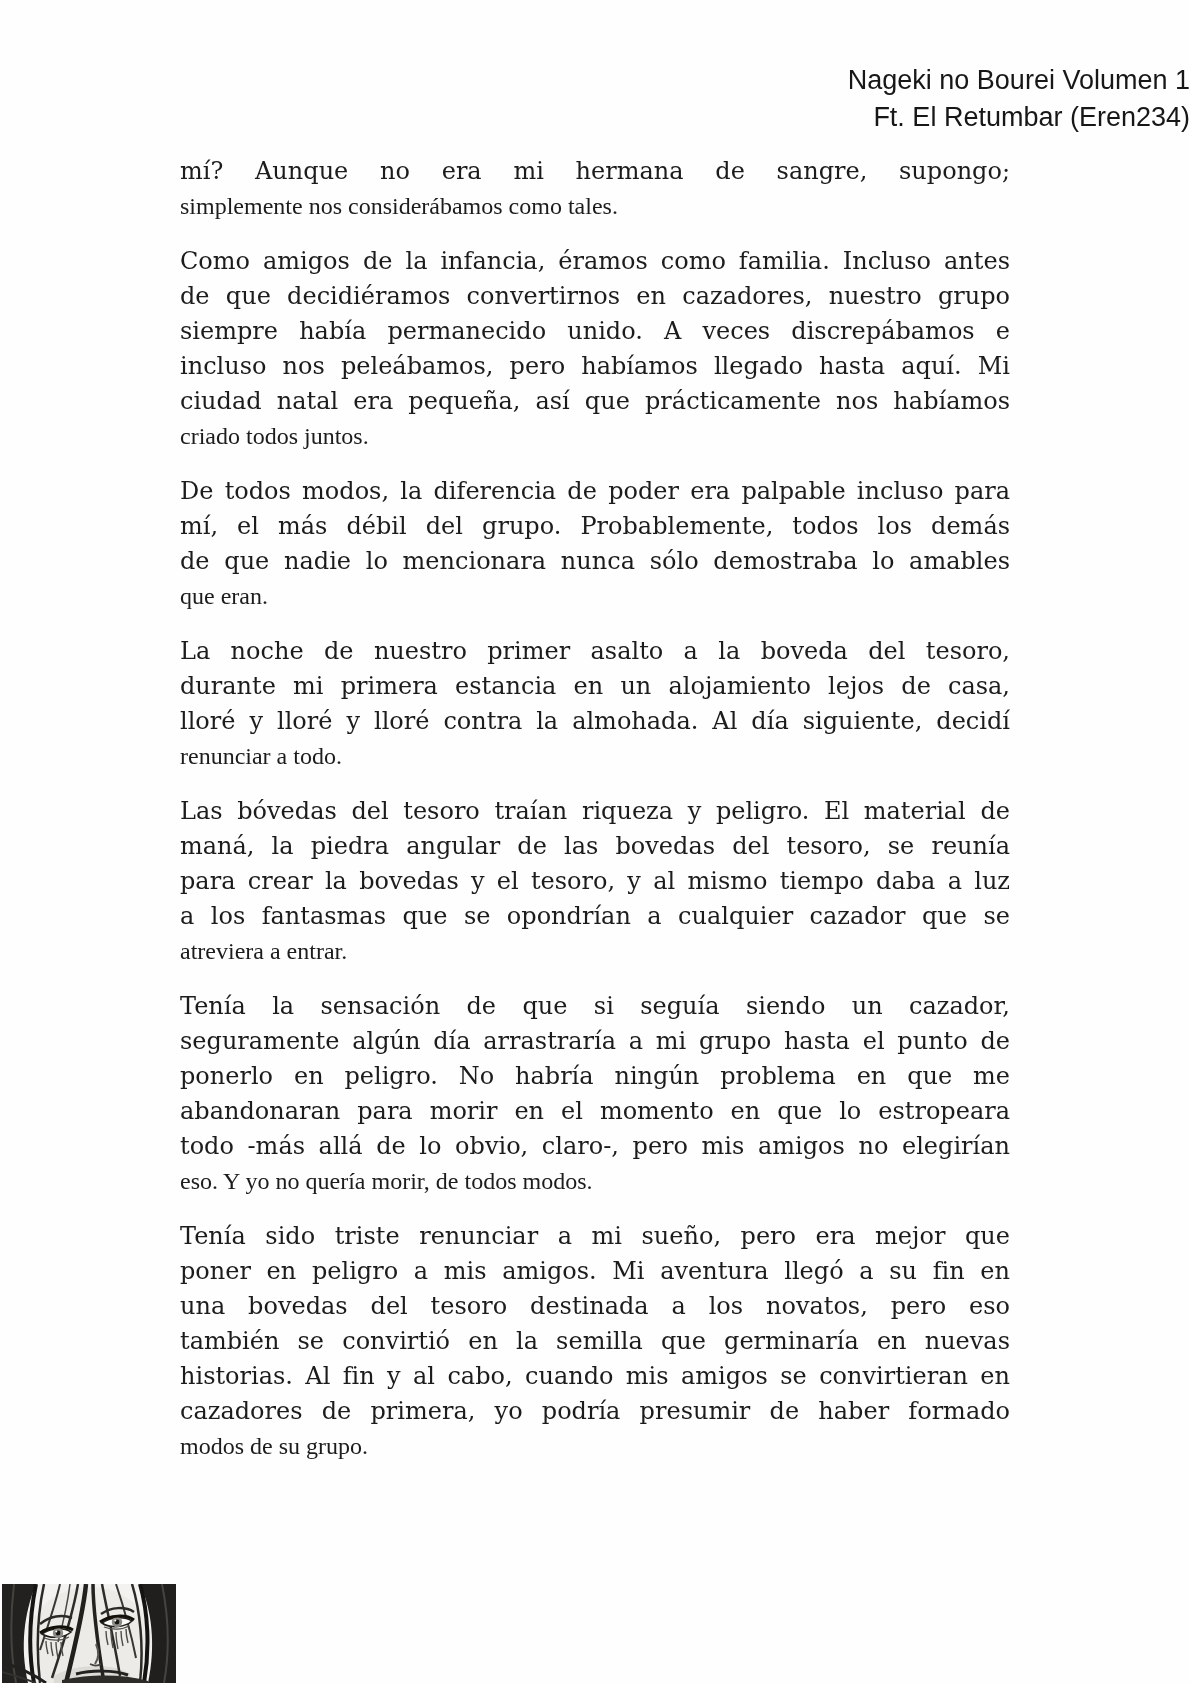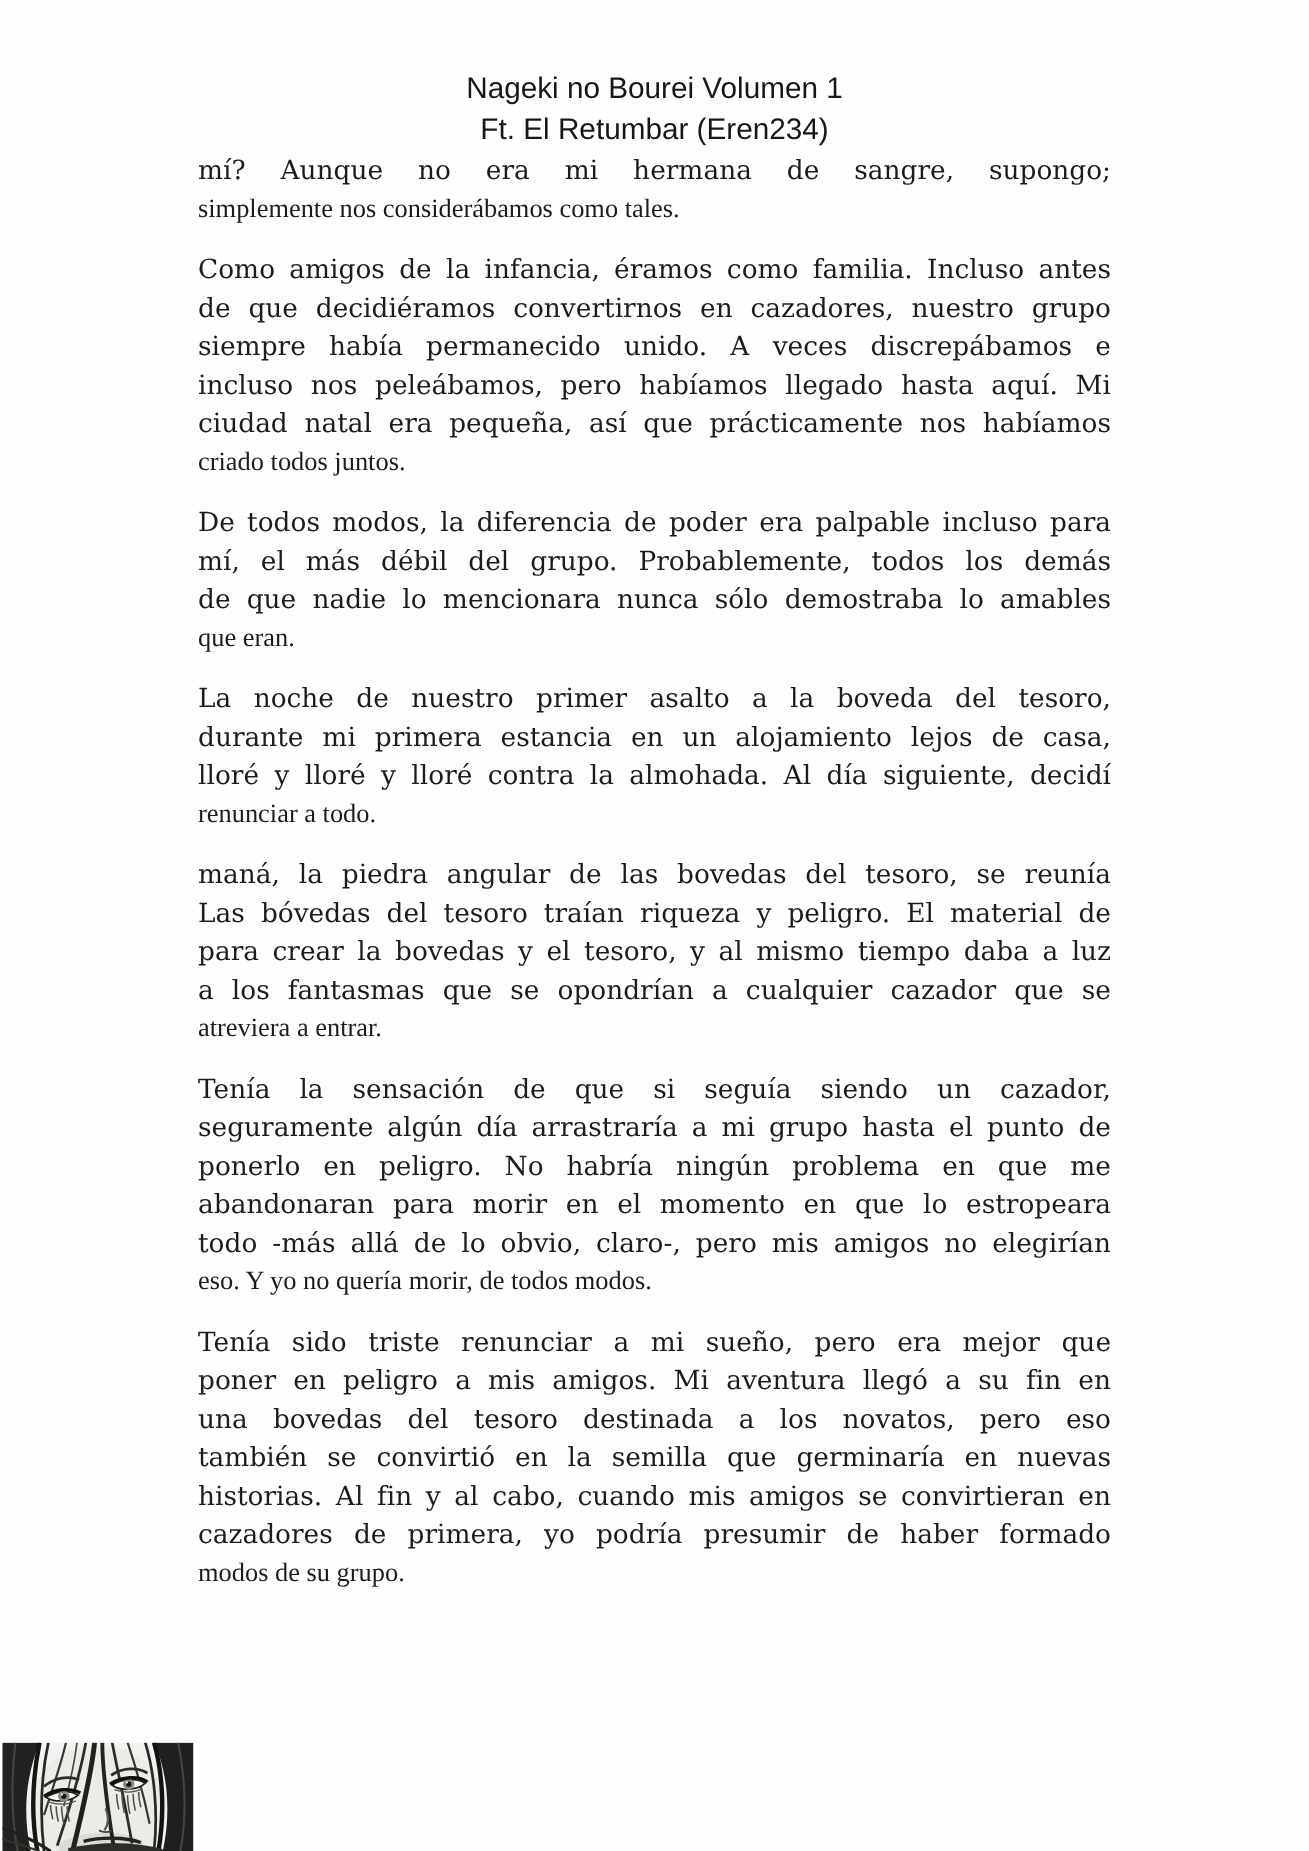--- a/index.html
+++ b/index.html
@@ -14,31 +14,31 @@
     overflow: hidden;
   }
   .page {
     width: 1190px;
     height: 1683px;
     position: relative;
     background: #fefefe;
   }
   .doc-header {
     padding-top: 62px;
-    text-align: center;
+    text-align: right;
     font-family: "Liberation Sans", sans-serif;
     font-size: 27px;
     line-height: 37px;
     color: #171717;
     font-weight: 400;
   }
   .doc-body {
     margin-left: 180px;
     width: 830px;
-    margin-top: 2px;
+    margin-top: 18px;
     font-family: "DejaVu Serif", "Liberation Serif", serif;
     font-size: 24px;
     color: #1c1c1c;
   }
   .para {
     margin: 0 0 20px 0;
   }
   .line {
     line-height: 35px;
     text-align: justify;
@@ -90,22 +90,22 @@
         <div class="line">de que nadie lo mencionara nunca sólo demostraba lo amables</div>
         <div class="line">que eran.</div>
       </div>
       <div class="para">
         <div class="line">La noche de nuestro primer asalto a la boveda del tesoro,</div>
         <div class="line">durante mi primera estancia en un alojamiento lejos de casa,</div>
         <div class="line">lloré y lloré y lloré contra la almohada. Al día siguiente, decidí</div>
         <div class="line">renunciar a todo.</div>
       </div>
       <div class="para">
+        <div class="line">Las bóvedas del tesoro traían riqueza y peligro. El material de</div>
         <div class="line">maná, la piedra angular de las bovedas del tesoro, se reunía</div>
-        <div class="line">Las bóvedas del tesoro traían riqueza y peligro. El material de</div>
         <div class="line">para crear la bovedas y el tesoro, y al mismo tiempo daba a luz</div>
         <div class="line">a los fantasmas que se opondrían a cualquier cazador que se</div>
         <div class="line">atreviera a entrar.</div>
       </div>
       <div class="para">
         <div class="line">Tenía la sensación de que si seguía siendo un cazador,</div>
         <div class="line">seguramente algún día arrastraría a mi grupo hasta el punto de</div>
         <div class="line">ponerlo en peligro. No habría ningún problema en que me</div>
         <div class="line">abandonaran para morir en el momento en que lo estropeara</div>
         <div class="line">todo -más allá de lo obvio, claro-, pero mis amigos no elegirían</div>

